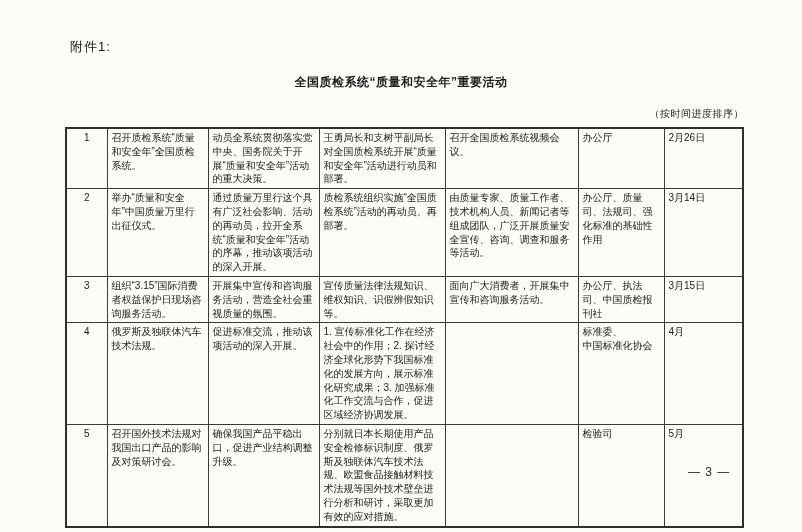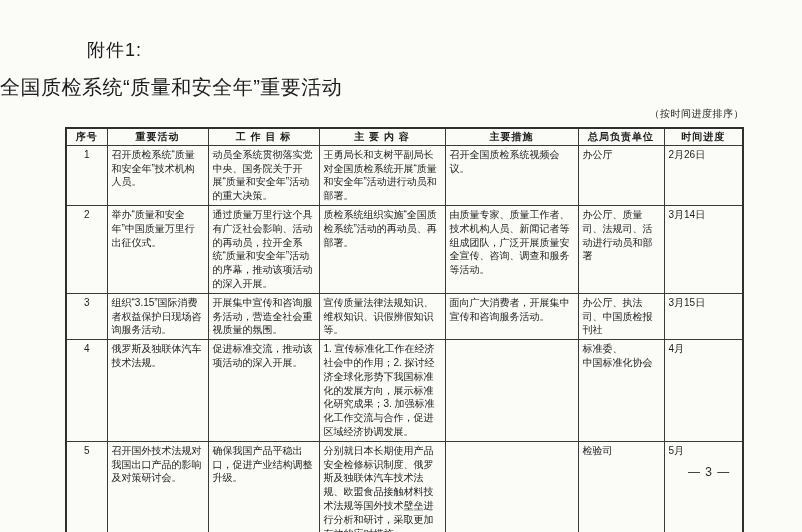--- a/index.html
+++ b/index.html
@@ -8,33 +8,34 @@
     width: 802px;
     height: 532px;
     margin: 0 auto;
     background: #fbfbf8;
     color: #1c1c1c;
     font-family: "Liberation Sans", "DejaVu Sans", sans-serif;
     overflow: hidden;
   }
   .attachment-label {
     position: absolute;
-    left: 71px;
+    left: 54px;
     top: 38px;
-    font-size: 18px;
+    font-size: 13px;
     letter-spacing: 1px;
     padding-left: 16px;
   }
   .doc-title {
     position: absolute;
     left: 0;
     top: 74px;
     width: 100%;
-    font-size: 20px;
-    font-weight: normal;
+    text-align: center;
+    font-size: 12px;
+    font-weight: bold;
     letter-spacing: 0.5px;
   }
   .sort-note {
     position: absolute;
     right: 58px;
     top: 107px;
     font-size: 10px;
     letter-spacing: 0.5px;
     font-family: Liberation Serif, serif;
   }
@@ -99,47 +100,38 @@
     <colgroup>
       <col style="width:41px">
       <col style="width:101px">
       <col style="width:111px">
       <col style="width:126px">
       <col style="width:133px">
       <col style="width:86px">
       <col style="width:79px">
     </colgroup>
     <tbody>
-      <tr class="r-header">
-        <th>序号</th>
-        <th>重要活动</th>
-        <th>工 作 目 标</th>
-        <th>主 要 内 容</th>
-        <th>主要措施</th>
-        <th>总局负责单位</th>
-        <th>时间进度</th>
-      </tr>
 
       <tr class="r1">
         <td class="no-cell">1</td>
-        <td>召开质检系统“质量和安全年”技术机构人员。</td>
+        <td>召开质检系统“质量和安全年”全国质检系统。</td>
         <td>动员全系统贯彻落实党中央、国务院关于开展“质量和安全年”活动的重大决策。</td>
         <td>王勇局长和支树平副局长对全国质检系统开展“质量和安全年”活动进行动员和部署。</td>
         <td>召开全国质检系统视频会议。</td>
         <td class="unit-cell">办公厅</td>
         <td>2月26日</td>
       </tr>
 
       <tr class="r2">
         <td class="no-cell">2</td>
         <td>举办“质量和安全年”中国质量万里行出征仪式。</td>
         <td>通过质量万里行这个具有广泛社会影响、活动的再动员，拉开全系统“质量和安全年”活动的序幕，推动该项活动的深入开展。</td>
         <td>质检系统组织实施“全国质检系统”活动的再动员、再部署。</td>
         <td>由质量专家、质量工作者、技术机构人员、新闻记者等组成团队，广泛开展质量安全宣传、咨询、调查和服务等活动。</td>
-        <td class="unit-cell">办公厅、质量司、法规司、活动进行动员和部署</td>
+        <td class="unit-cell">办公厅、质量司、法规司、强化标准的基础性作用</td>
         <td>3月14日</td>
       </tr>
 
       <tr class="r3">
         <td class="no-cell">3</td>
         <td>组织“3.15”国际消费者权益保护日现场咨询服务活动。</td>
         <td>开展集中宣传和咨询服务活动，营造全社会重视质量的氛围。</td>
         <td>宣传质量法律法规知识、维权知识、识假辨假知识等。</td>
         <td>面向广大消费者，开展集中宣传和咨询服务活动。</td>
         <td class="unit-cell">办公厅、执法司、中国质检报刊社</td>

